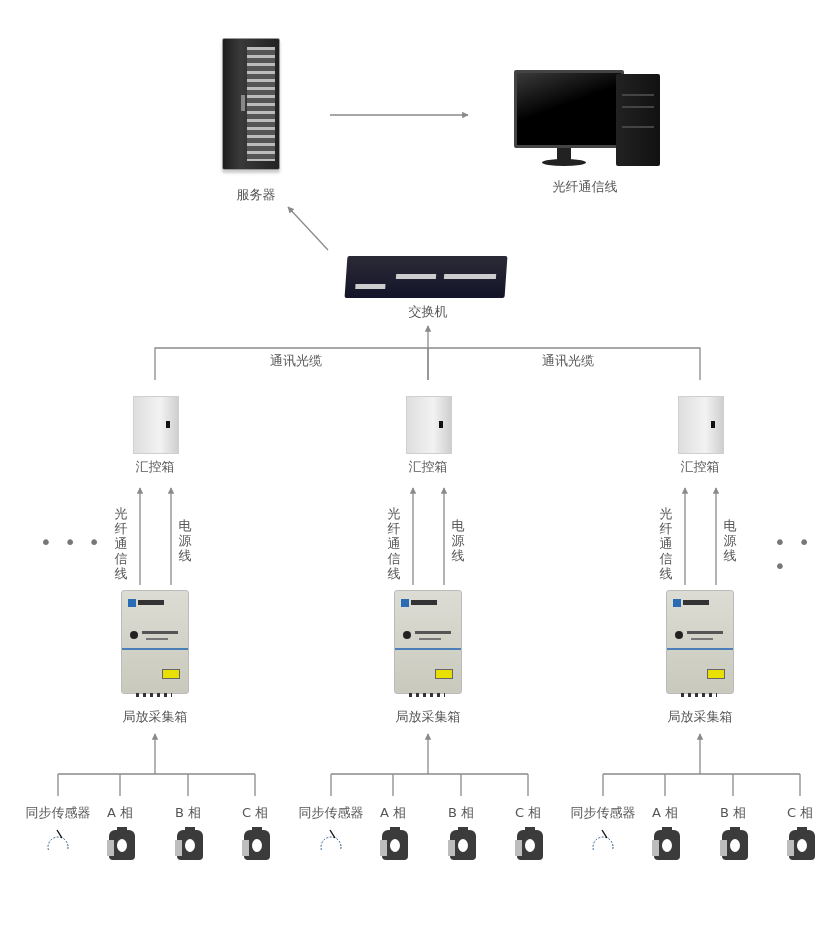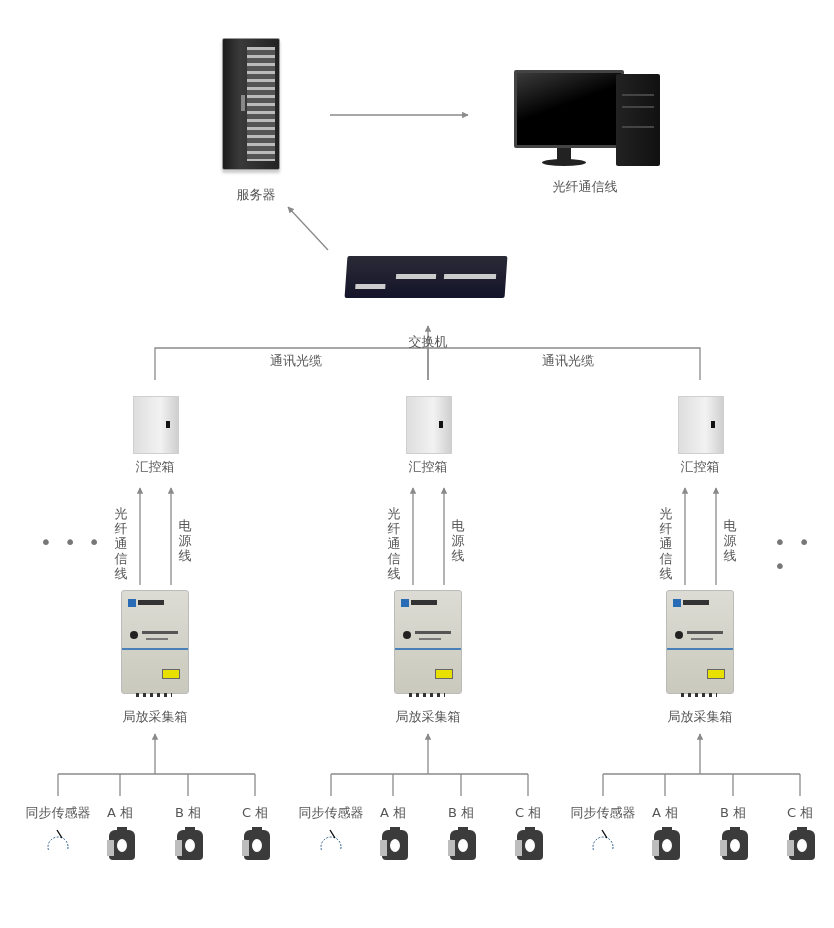--- a/index.html
+++ b/index.html
@@ -113,21 +113,21 @@
     <div class="bay" style="top:52px;"></div>
   </div>
 </div>
 <div class="lbl" style="left:585px;top:178px;">光纤通信线</div>
 
 <div class="dev switch" style="left:346px;top:256px;">
   <div class="port" style="left:50px;top:18px;width:40px;"></div>
   <div class="port" style="left:98px;top:18px;width:52px;"></div>
   <div class="port" style="left:10px;top:28px;width:30px;"></div>
 </div>
-<div class="lbl" style="left:428px;top:303px;margin-top:30px;">交换机</div>
+<div class="lbl" style="left:428px;top:303px;">交换机</div>
 
 <div class="lbl" style="left:296px;top:352px;">通讯光缆</div>
 <div class="lbl" style="left:568px;top:352px;">通讯光缆</div>
 
 <div class="dots" style="left:40px;top:530px;">• • •</div>
 <div class="dots" style="left:774px;top:530px;">• • •</div>
 
 <div id="groups">
     <div class="dev cabinet" style="left:133px;top:396px;">
       <div class="lock"></div>

